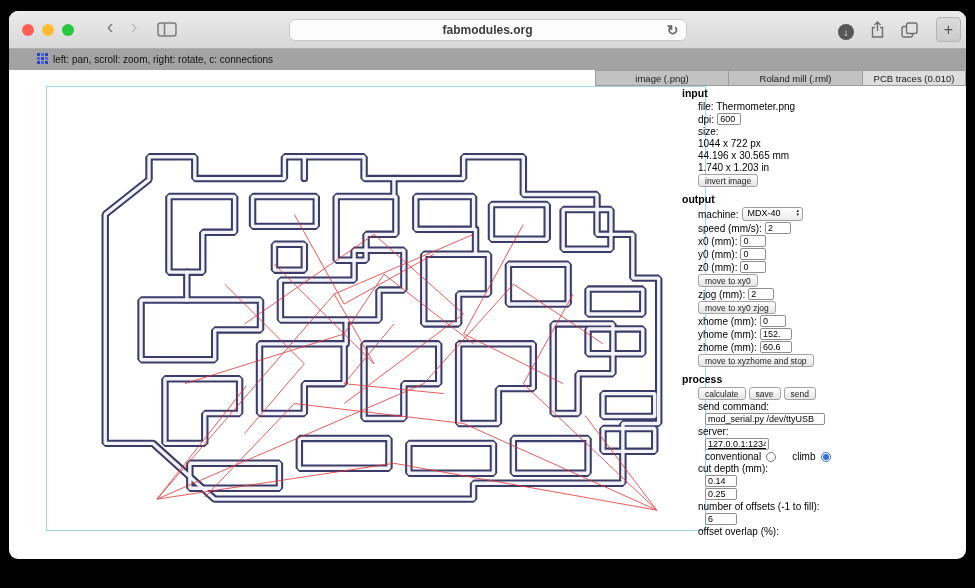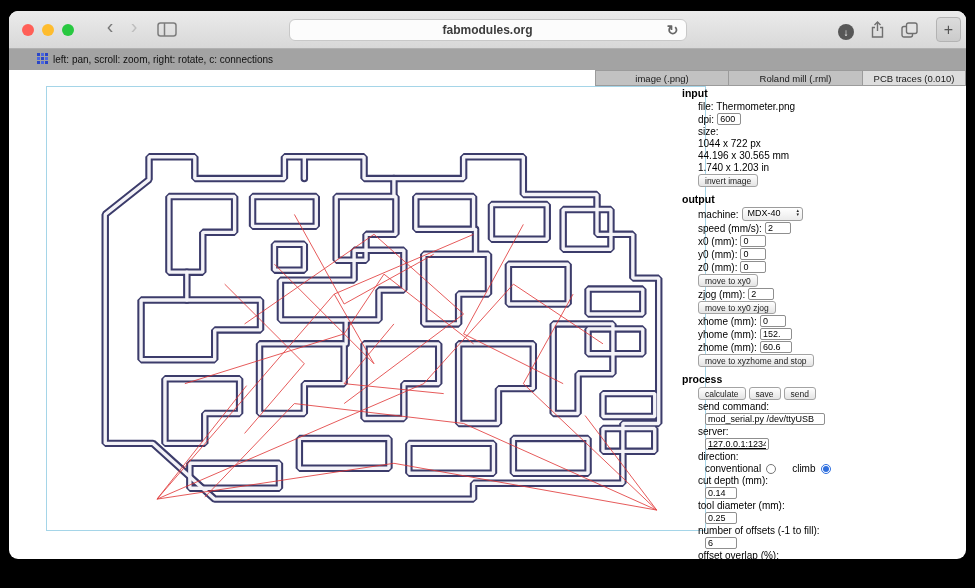--- a/index.html
+++ b/index.html
@@ -286,33 +286,31 @@
       <button class="mini">send</button>
     </div>
     <div class="ptext">send command:</div>
     <div class="prow indent">
         <input class="tiny w118" value="mod_serial.py /dev/ttyUSB" style="">
       </div>
     <div class="ptext">server:</div>
     <div class="prow indent">
         <input class="tiny w78" value="127.0.0.1:12345" style="">
       </div>
-    <div class="ptext">direction:</div>
     <div class="prow indent">
       <span>conventional</span>
       <input type="radio" name="direction" style="">
       <span class="gap8"></span>
       <span>climb</span>
       <input type="radio" name="direction" checked="" style="">
     </div>
     <div class="ptext">cut depth (mm):</div>
     <div class="prow indent">
         <input class="tiny w30" value="0.14" style="">
       </div>
-    <div class="ptext">tool diameter (mm):</div>
     <div class="prow indent">
         <input class="tiny w30" value="0.25" style="">
       </div>
     <div class="ptext">number of offsets (-1 to fill):</div>
     <div class="prow indent">
         <input class="tiny w30" value="6" style="">
       </div>
     <div class="ptext">offset overlap (%):</div>
 
   </div>

